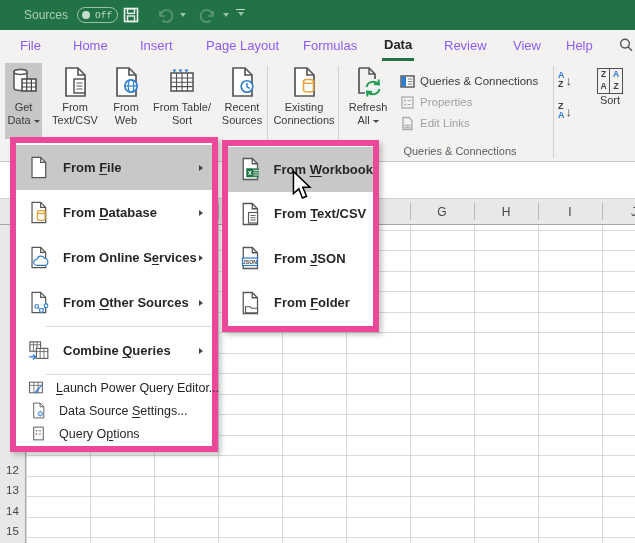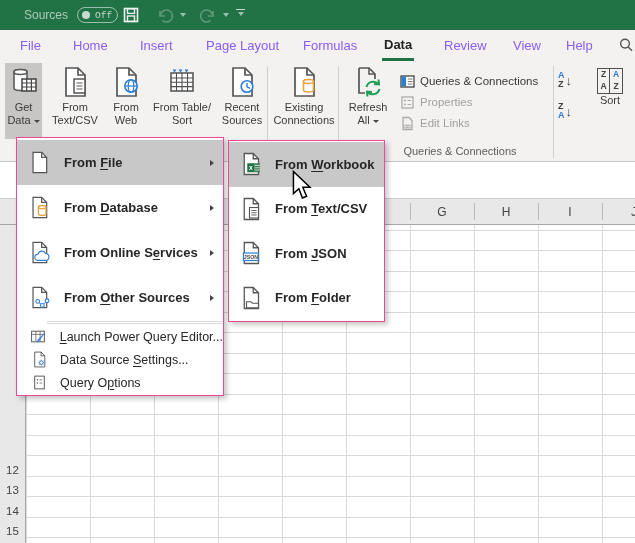--- a/index.html
+++ b/index.html
@@ -47,21 +47,21 @@
   .formulabar { position:absolute; left:0; top:162px; width:635px; height:37px; background:#fff; border-bottom:1px solid #cfcfcf; }
   .sheet { position:absolute; left:0; top:199px; width:635px; height:344px; background:#fff; }
   .colheaders { position:absolute; left:0; top:0; width:635px; height:26px; background:#e8e8e8; border-bottom:1px solid #a6a6a6; }
   .colhead { position:absolute; top:0; height:25px; display:flex; align-items:center; justify-content:center; font-size:12px; color:#444; }
   .colsep { position:absolute; top:4px; height:17px; width:1px; background:#b8b8b8; }
   .rowheaders { position:absolute; left:0; top:26px; width:26px; height:318px; background:#e8e8e8; border-right:1px solid #a6a6a6; }
   .rowhead { position:absolute; left:0; width:25px; text-align:center; font-size:11.5px; color:#444; display:flex; align-items:center; justify-content:center; }
   .gl-v { position:absolute; width:1px; background:#d9d9d9; }
   .gl-h { position:absolute; height:1px; background:#d9d9d9; }
   
-  .menu { position:absolute; background:#fff; border:1px solid #ec4899; box-shadow:3px 3px 5px rgba(0,0,0,.22); z-index:10;margin-left:6px; }
+  .menu { position:absolute; background:#fff; border:6px solid #ec4899; box-shadow:3px 3px 5px rgba(0,0,0,.22); z-index:10; }
   .mainmenu { left:10px; top:137px; width:208px; padding:2px 0 1px 0; }
   .submenu { left:222px; top:140px; width:157px; padding:1px 0; z-index:11; }
   .mi { position:relative; height:45px; display:flex; align-items:center; color:#262626; font-size:13px; font-weight:bold; }
   .mi .ic { width:24px; margin-left:10px; display:flex; justify-content:center; }
   .mi .lbl { margin-left:13px; white-space:nowrap; }
   .mi.small { height:23px; font-weight:normal; font-size:12.5px; }
   .mi.small .ic { margin-left:12px; width:20px; }
   .mi.small .lbl { margin-left:11px; }
   .mi .subarrow { position:absolute; right:9px; width:0; height:0; border-top:3.8px solid transparent; border-bottom:3.8px solid transparent; border-left:4.5px solid #444; }
   .hl { background:#c8c8c8; }
@@ -393,20 +393,33 @@
           <path d="M14 22 L20 27 M20 27 L26 21" stroke="#2b7cd3" stroke-width="1.3" fill="none"></path>
           <circle cx="13.5" cy="21.5" r="2.6" fill="#fff" stroke="#2b7cd3" stroke-width="1.5"></circle>
           <circle cx="20" cy="27" r="2.6" fill="#fff" stroke="#2b7cd3" stroke-width="1.5"></circle>
           <circle cx="26.5" cy="20.5" r="2.6" fill="#fff" stroke="#2b7cd3" stroke-width="1.5"></circle>
         </svg>
       </span>
       <span class="lbl"><span>From </span><span class="ak">O</span><span>ther Sources</span></span>
       <span class="subarrow"></span>
     </div>
     <div class="msep"></div>
+    <div class="mi">
+      <span class="ic">
+        <svg width="23" height="23" viewBox="0 0 32 32">
+          <rect x="4" y="4" width="15" height="13" fill="#fff" stroke="#565656" stroke-width="1.5"></rect>
+          <path d="M4 8 H19 M9 4 V17 M14 4 V17" stroke="#565656" stroke-width="1.1"></path>
+          <rect x="13" y="13" width="16" height="14" fill="#fff" stroke="#565656" stroke-width="1.5"></rect>
+          <path d="M13 17.5 H29 M18.3 13 V27 M23.6 13 V27" stroke="#565656" stroke-width="1.1"></path>
+          <path d="M3 25 L11 25 M8 21.5 L12 25 L8 28.5" fill="none" stroke="#2b7cd3" stroke-width="1.8"></path>
+        </svg>
+      </span>
+      <span class="lbl"><span>Combine </span><span class="ak">Q</span><span>ueries</span></span>
+      <span class="subarrow"></span>
+    </div>
     <div class="msep"></div>
     <div class="mi small">
       <span class="ic">
         <svg width="17" height="17" viewBox="0 0 32 32">
           <rect x="3" y="6" width="24" height="20" fill="#fff" stroke="#565656" stroke-width="1.8"></rect>
           <path d="M3 12 H27 M11 6 V26 M19 6 V26" stroke="#565656" stroke-width="1.4"></path>
           <path d="M28 9 L17 24 L14 27 L14.5 22.5 Z" fill="#2b7cd3" stroke="#2b7cd3" stroke-width="1"></path>
         </svg>
       </span>
       <span class="lbl"><span></span><span class="ak">L</span><span>aunch Power Query Editor...</span></span>

